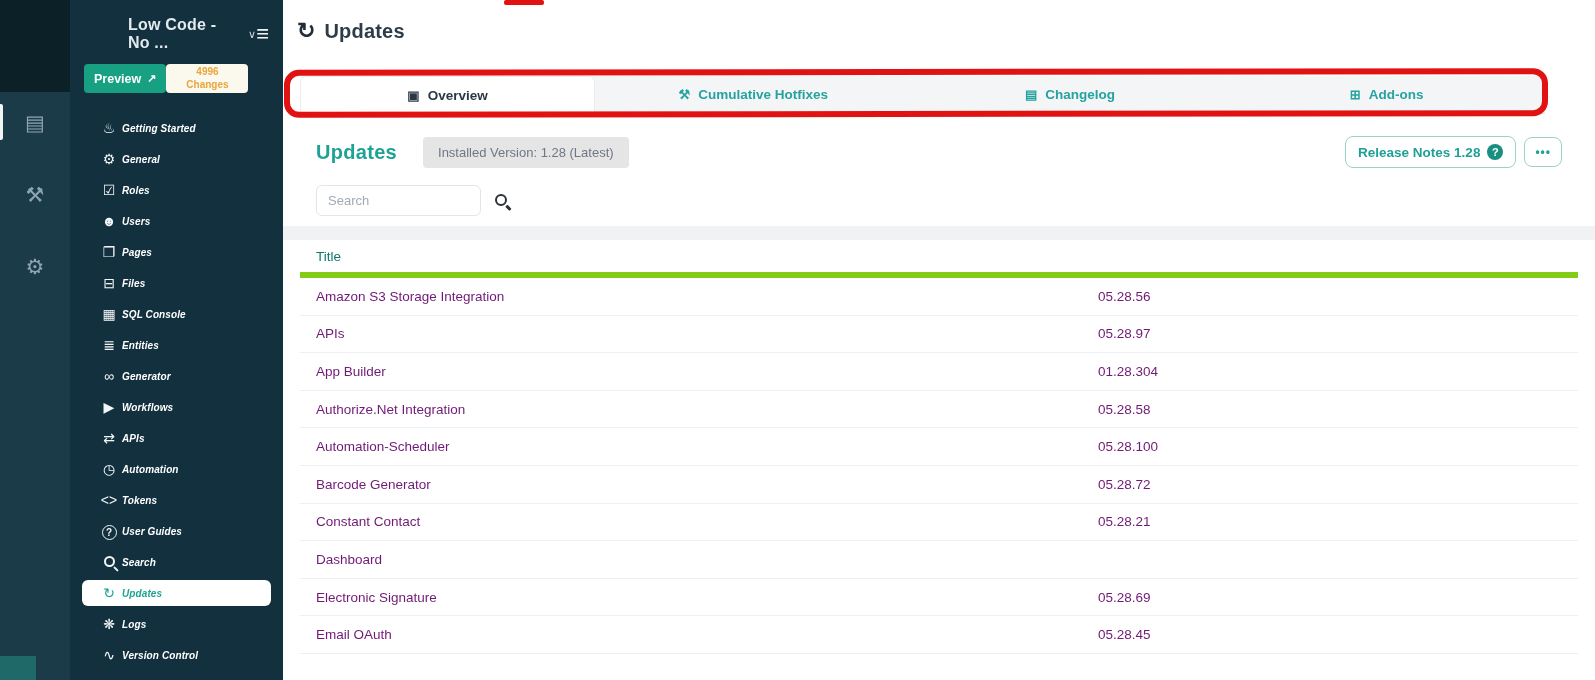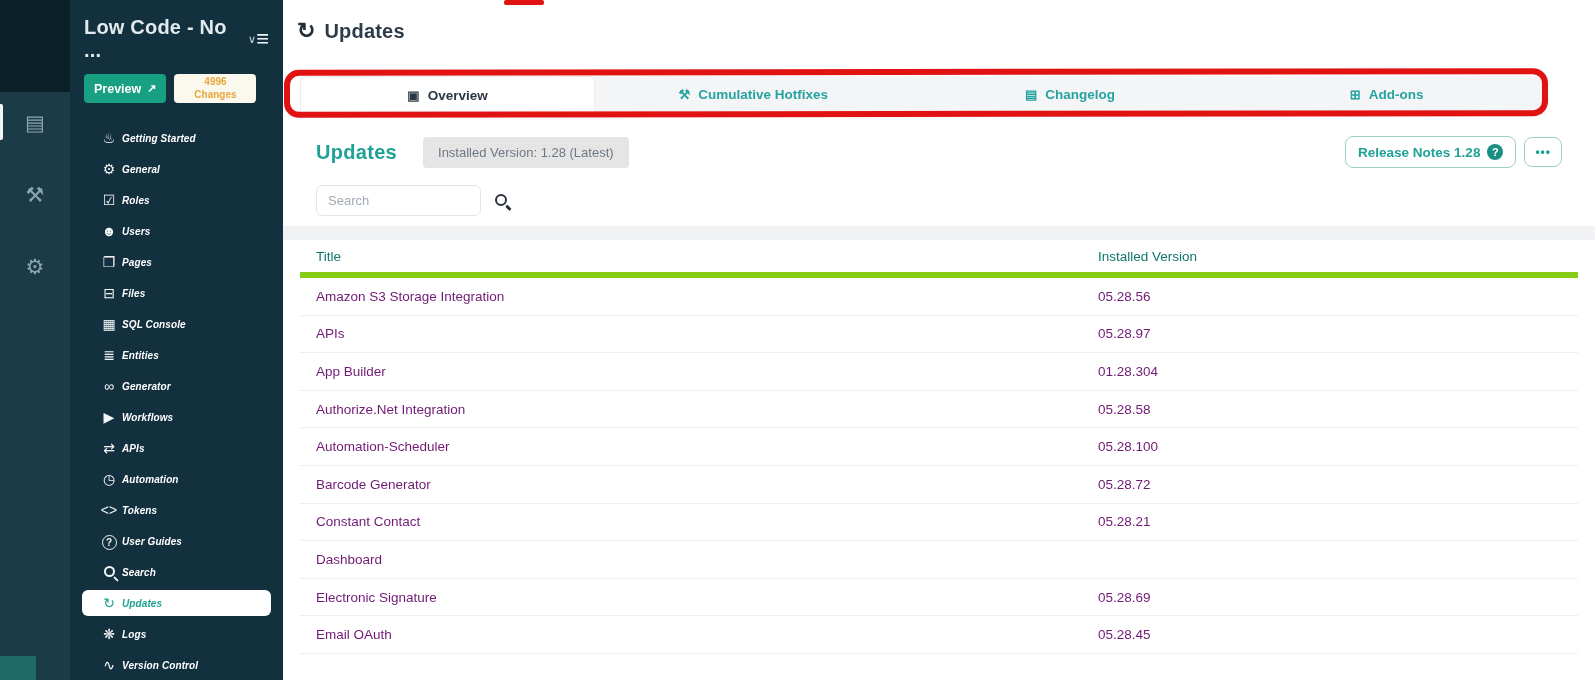--- a/index.html
+++ b/index.html
@@ -11,24 +11,24 @@
   .rail-top { position:absolute; left:0; top:0; width:70px; height:92px; background:#0c2028; }
   .rail-items { position:absolute; top:108px; left:0; width:70px; display:flex; flex-direction:column; align-items:center; gap:42px; }
   .rail-ic { width:30px; height:30px; display:flex; align-items:center; justify-content:center; font-size:21px; color:#8da4b3; cursor:pointer; }
   .rail-indicator { position:absolute; left:0; top:104px; width:3px; height:36px; background:#f2f5f6; border-radius:0 2px 2px 0; }
   .rail-bottom-accent { position:absolute; left:0; bottom:0; width:36px; height:24px; background:#1f6a68; }
 
   
   .sidebar { position:absolute; left:70px; top:0; width:213px; height:680px; background:#12303e; z-index:2; }
   .ws-head { padding:16px 14px 0 14px; }
   .ws-title-row { display:flex; align-items:center; color:#e2eaee; }
-  .ws-title { font-size:20px; font-weight:700; letter-spacing:.2px; }
+  .ws-title { font-size:16px; font-weight:700; letter-spacing:.2px;margin-left:44px; }
   .ws-chevron { font-size:11px; margin-left:7px; color:#cfd9de; }
   .ws-burger { margin-left:auto; font-size:22px; color:#eef3f5; line-height:1; cursor:pointer; }
-  .ws-buttons { display:flex; gap:8px; margin-top:12px; }
+  .ws-buttons { display:flex; margin-top:12px; }
   .btn-preview { background:#18a083; color:#fff; border:none; border-radius:4px; font-size:12.5px; font-weight:700; padding:7px 10px; display:flex; align-items:center; gap:6px; cursor:pointer; font-family:inherit; }
   .btn-preview .ext { font-size:11px; }
   .btn-changes { background:#fbf8ee; border:none; border-radius:4px; width:82px; padding:2px 12px; color:#e9a63a; font-weight:700; font-size:10px; line-height:1.25; text-align:center; cursor:pointer; font-family:inherit; }
 
   .nav { margin-top:22px; }
   .nav-item { display:flex; align-items:center; height:26px; margin:5px 12px; padding-left:16px; color:#fff; cursor:pointer; border-radius:6px; }
   .nav-item .ni { width:22px; text-align:center; font-size:14px; color:#f3f6f8; flex:0 0 22px; }
   .nav-item .nl { margin-left:2px; font-size:10px; font-weight:700; letter-spacing:.1px; white-space:nowrap;font-style:italic; }
   .nav-item.active { background:#fff; }
   .nav-item.active .ni, .nav-item.active .nl { color:#1da391; }
@@ -222,21 +222,20 @@
   <div class="search-row">
     <input class="search-input" type="text" placeholder="Search" style="">
     <span class="mag-dark"></span>
   </div>
 
   <div class="divider-band"></div>
 
   <div class="table">
     <div class="trow header">
       <span>Title</span>
-      <span>Installed Version</span>
     </div>
     <div class="trow">
       <span>Amazon S3 Storage Integration</span>
       <span>05.28.56</span>
     </div>
     <div class="trow">
       <span>APIs</span>
       <span>05.28.97</span>
     </div>
     <div class="trow">

